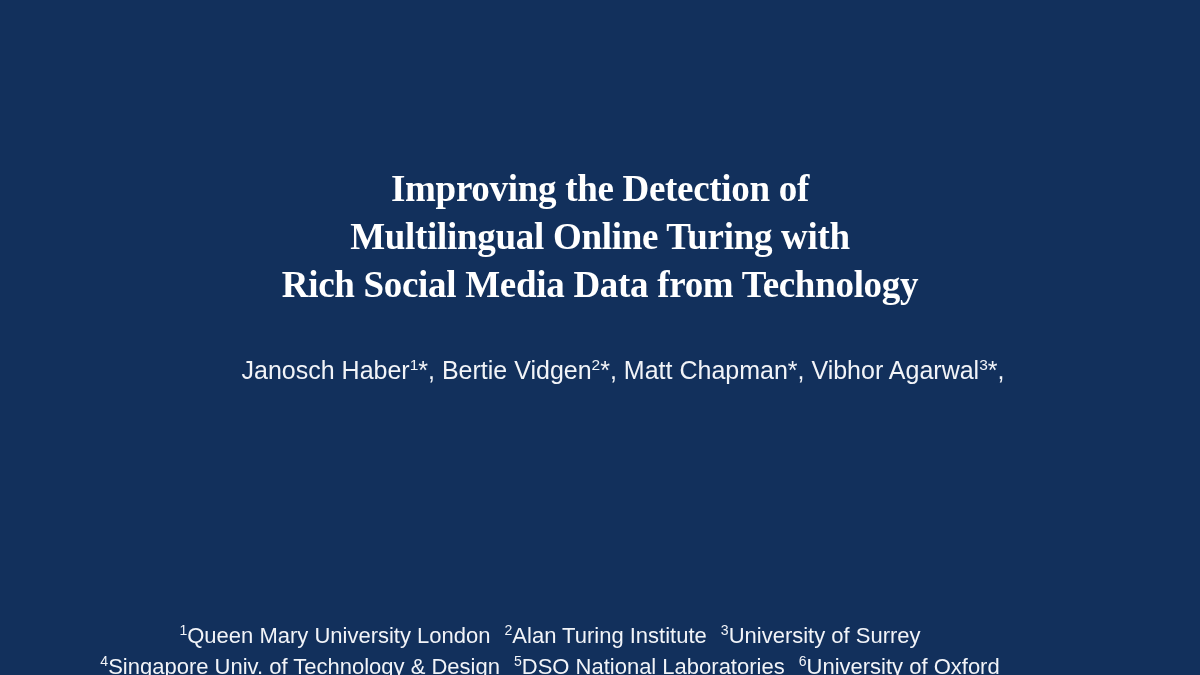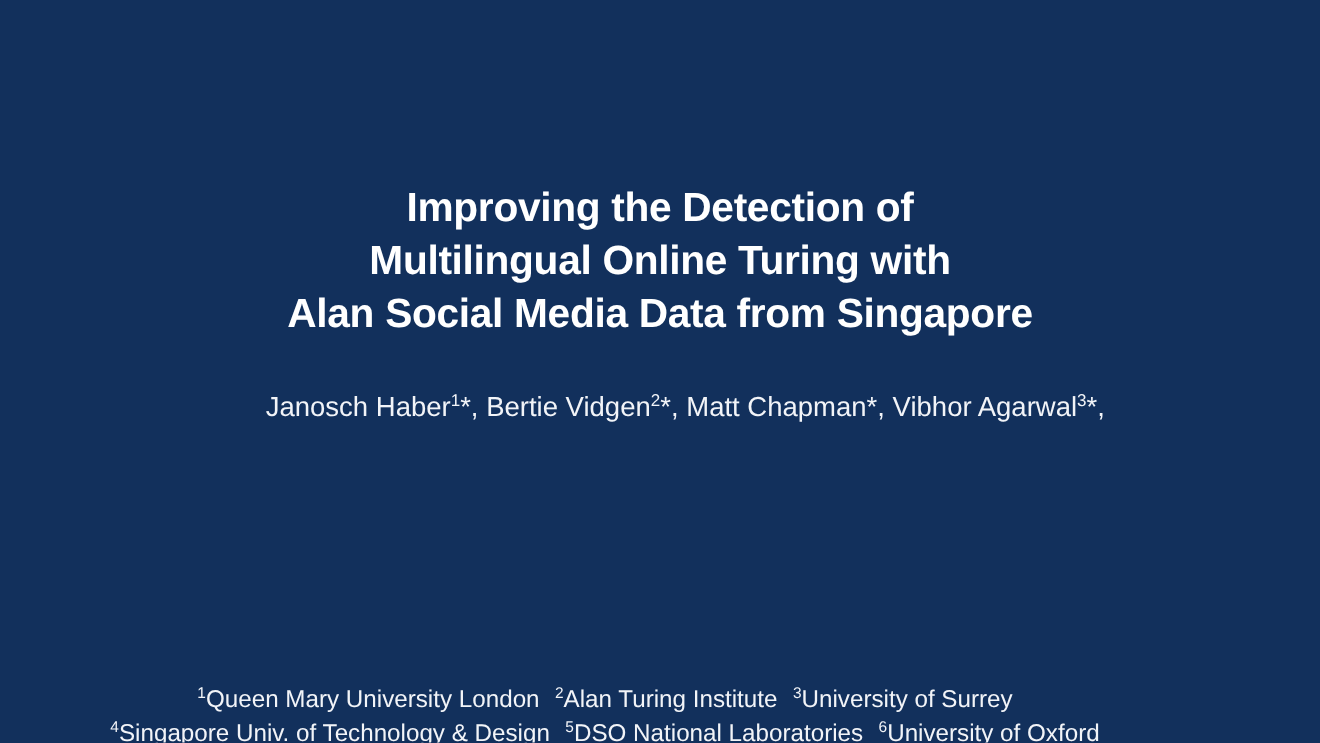--- a/index.html
+++ b/index.html
@@ -28,20 +28,21 @@
     width: 1200px;
     text-align: center;
   }
   .title-line {
     font-size: 37px;
     font-weight: bold;
     line-height: 48px;
     letter-spacing: -0.3px;
     color: #ffffff;
     white-space: nowrap;
+    font-family: Liberation Serif, serif;
   }
   .authors-block {
     position: absolute;
     top: 352px;
     left: 0;
     width: 1200px;
     text-align: center;
   }
   .author-line {
     font-size: 25px;
@@ -78,21 +79,21 @@
   }
 </style>
 </head>
 <body>
 
 <div class="slide">
 
   <div class="title-block">
     <div class="title-line">Improving the Detection of</div>
     <div class="title-line">Multilingual Online Turing with</div>
-    <div class="title-line">Alan Social Media Data from Singapore</div>
+    <div class="title-line">Rich Social Media Data from Technology</div>
   </div>
 
   <div class="authors-block">
     <div class="author-line">Janosch Haber<sup>1</sup>*, Bertie Vidgen<sup>2</sup>*, Matt Chapman*, Vibhor Agarwal<sup>3</sup>*,</div>
   </div>
 
   <div class="affil-block">
     <div class="affil-line"><span class="affil-item"><sup>1</sup>Queen Mary University London</span><span class="affil-item"><sup>2</sup>Alan Turing Institute</span><span class="affil-item"><sup>3</sup>University of Surrey</span></div>
     <div class="affil-line"><span class="affil-item"><sup>4</sup>Singapore Univ. of Technology &amp; Design</span><span class="affil-item"><sup>5</sup>DSO National Laboratories</span><span class="affil-item"><sup>6</sup>University of Oxford</span></div>
   </div>

